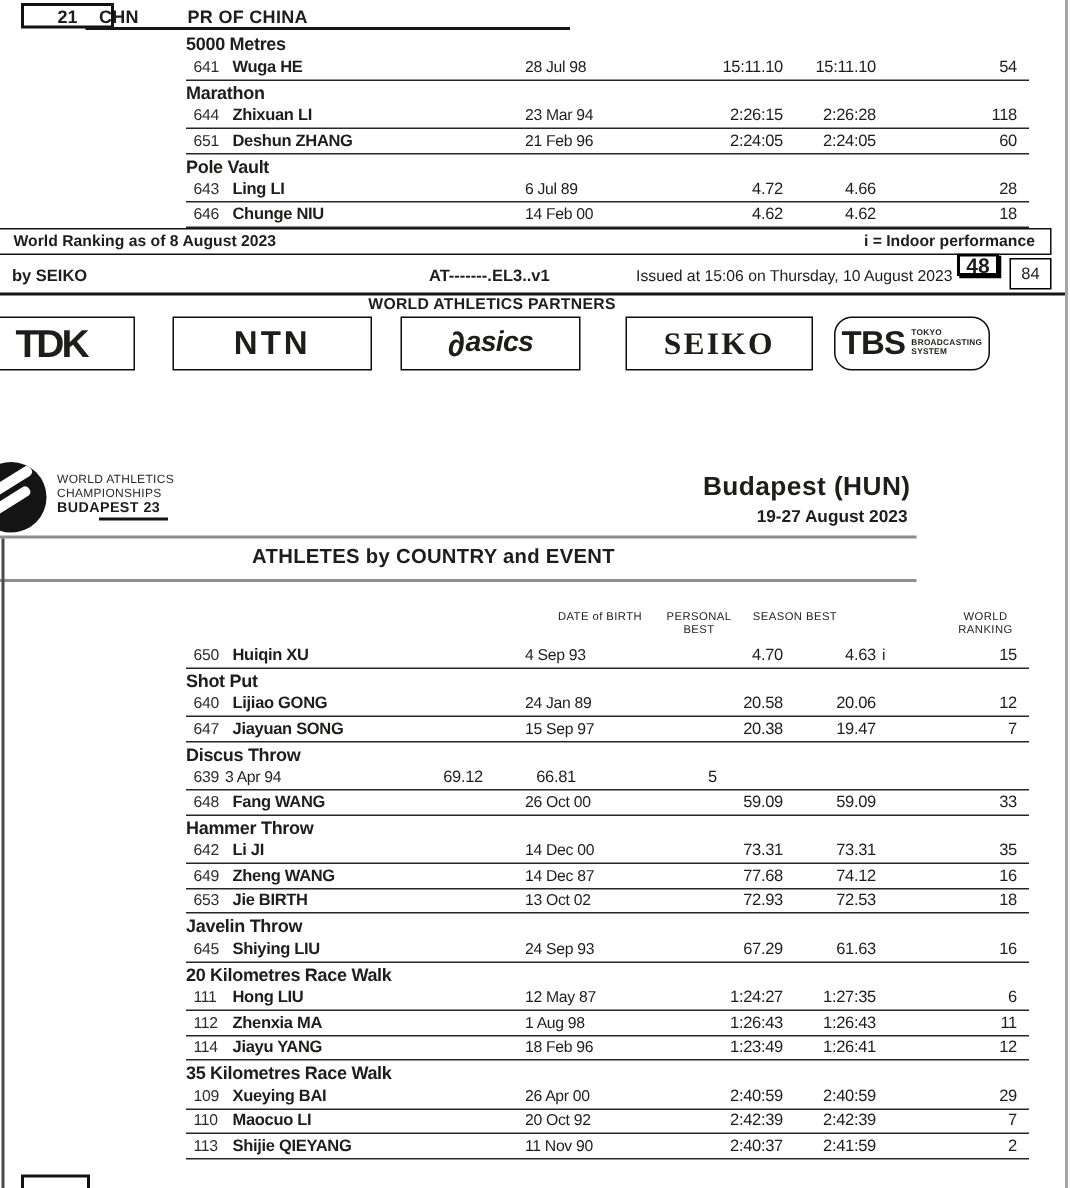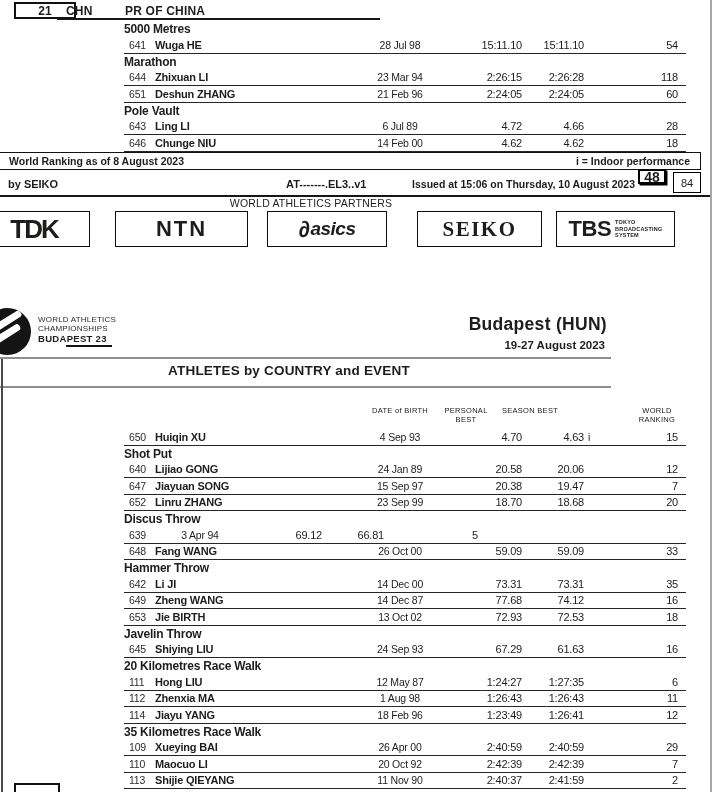--- a/index.html
+++ b/index.html
@@ -35,63 +35,63 @@
     height: 16px; display: flex; align-items: center;
     font-weight: 700; font-size: 12px; letter-spacing: -0.2px;
   }
   .a-row {
     display: flex; align-items: center; height: 16.5px;
     border-bottom: 1.4px solid #262626;
     font-size: 11px; letter-spacing: -0.2px;
   }
   .c-bib  { width: 26px; padding-left: 5px; font-size: 10.5px; color: #2d2d2d; }
   .c-name { flex: 1; padding-left: 5px; font-weight: 700; white-space: nowrap; }
-  .c-dob  { width: 100px; text-align: center; font-size: 10.5px; }
+  .c-dob  { width: 100px; text-align: left; font-size: 10.5px; }
   .c-pb   { width: 72px; text-align: right; }
   .c-sb   { width: 62px; text-align: right; }
   .c-flag { width: 16px; padding-left: 4px; font-size: 10.5px; }
   .c-rank { width: 86px; text-align: right; padding-right: 8px; }
 
   .legend-bar {
     left: -6px; top: 152px; width: 707px; height: 18px;
     border: 1.6px solid #111; background: #fff;
     display: flex; align-items: center; justify-content: space-between;
     font-weight: 700; font-size: 10.5px; padding: 0 10px 0 14px;
   }
   .footer-by     { left: 8px;  top: 178px; font-weight: 700; font-size: 11px; }
   .footer-code   { left: 286px; top: 178px; font-weight: 700; font-size: 11px; }
-  .footer-issued { right: 78px; top: 178px; font-weight: 700; font-size: 10.5px; }
+  .footer-issued { right: 78px; top: 178px; font-weight: 400; font-size: 10.5px; }
   .page-num-box {
     left: 638px; top: 169px; width: 28px; height: 15px;
     border: 2.5px solid #000; box-shadow: 1.5px 1.5px 0 #000;
     display: flex; align-items: center; justify-content: center;
     font-weight: 700; font-size: 14px; background: #fff;
   }
   .page-total-box {
     left: 673px; top: 172px; width: 28px; height: 21px;
     border: 1.5px solid #000;
     display: flex; align-items: center; justify-content: center;
     font-size: 11px; background: #fff;
   }
   .full-rule { left: 0; top: 195px; width: 711px; height: 1.6px; background: #161616; }
 
   .partners-title {
-    left: 171px; top: 197px; width: 280px; text-align: center;
-    font-weight: 400; font-size: 10.5px; letter-spacing: 0.2px;
+    left: 188px; top: 197px; width: 280px; text-align: center;
+    font-weight: 700; font-size: 10.5px; letter-spacing: 0.2px;
   }
   .logo-box {
     top: 211px; height: 36px; border: 1.6px solid #0c0c0c; background: #fff;
     display: flex; align-items: center; justify-content: center;
   }
   .logo-tdk   { left: -22px; width: 112px; font-weight: 700; font-size: 26px; letter-spacing: -2px; }
   .logo-ntn   { left: 115px; width: 133px; font-weight: 700; font-size: 22px; letter-spacing: 2px; }
   .logo-asics { left: 267px; width: 120px; font-style: italic; font-weight: 700; font-size: 19px; letter-spacing: -0.5px; }
   .asics-glyph { font-size: 23px; margin-right: 1px; }
   .logo-seiko { left: 417px; width: 125px; font-family: "Liberation Serif", serif; font-weight: 700; font-size: 21px; letter-spacing: 1.5px; }
-  .logo-tbs   { left: 556px; width: 119px; gap: 4px; }
+  .logo-tbs   { left: 556px; width: 104px; gap: 4px; border-radius: 12px; }
   .tbs-main { font-weight: 700; font-size: 22px; letter-spacing: -0.5px; }
   .tbs-sub  { display: flex; flex-direction: column; justify-content: center; }
   .tbs-sub div { font-weight: 700; font-size: 5.5px; line-height: 6.5px; letter-spacing: 0.2px; }
 
   
   .emblem { left: -16px; top: 308px; width: 47px; height: 47px; background: #141414; border-radius: 50%; overflow: hidden; }
   .emblem .w1 { position: absolute; left: 9px; top: 9px; width: 30px; height: 7px; background: #fff; transform: rotate(-32deg); border-radius: 3px; }
   .emblem .w2 { position: absolute; left: 6px; top: 23px; width: 32px; height: 7px; background: #fff; transform: rotate(-32deg); border-radius: 3px; }
   .logo-text { left: 38px; top: 315px; }
   .logo-text .l1, .logo-text .l2 { font-size: 8px; line-height: 9px; letter-spacing: 0.2px; color: #2a2a2a; }
@@ -268,29 +268,20 @@
       </div>
       <div class="a-row">
         <div class="c-bib">647</div>
         <div class="c-name">Jiayuan SONG</div>
         <div class="c-dob">15 Sep 97</div>
         <div class="c-pb">20.38</div>
         <div class="c-sb">19.47</div>
         <div class="c-flag"></div>
         <div class="c-rank">7</div>
       </div>
-      <div class="a-row">
-        <div class="c-bib">652</div>
-        <div class="c-name">Linru ZHANG</div>
-        <div class="c-dob">23 Sep 99</div>
-        <div class="c-pb">18.70</div>
-        <div class="c-sb">18.68</div>
-        <div class="c-flag"></div>
-        <div class="c-rank">20</div>
-      </div>
       <div class="event-header">Discus Throw</div>
       <div class="a-row">
         <div class="c-bib">639</div>
         <div class="c-dob">3 Apr 94</div>
         <div class="c-pb">69.12</div>
         <div class="c-sb">66.81</div>
         <div class="c-flag"></div>
         <div class="c-rank">5</div>
       </div>
       <div class="a-row">

